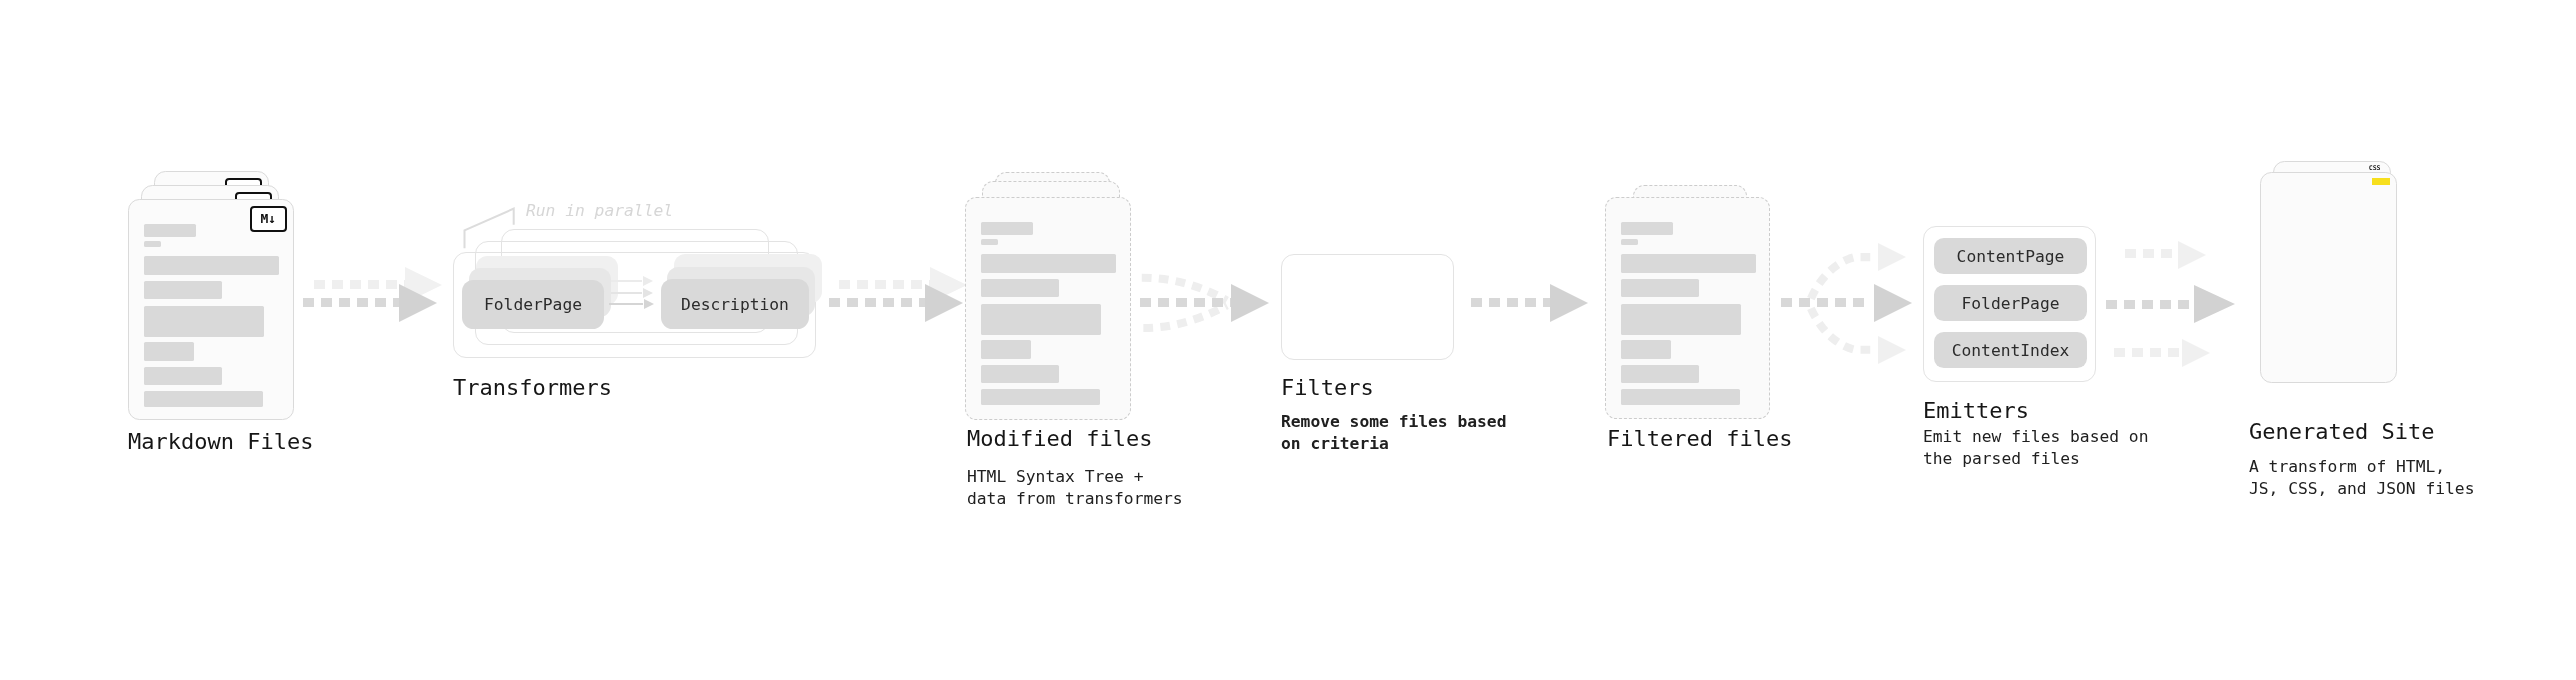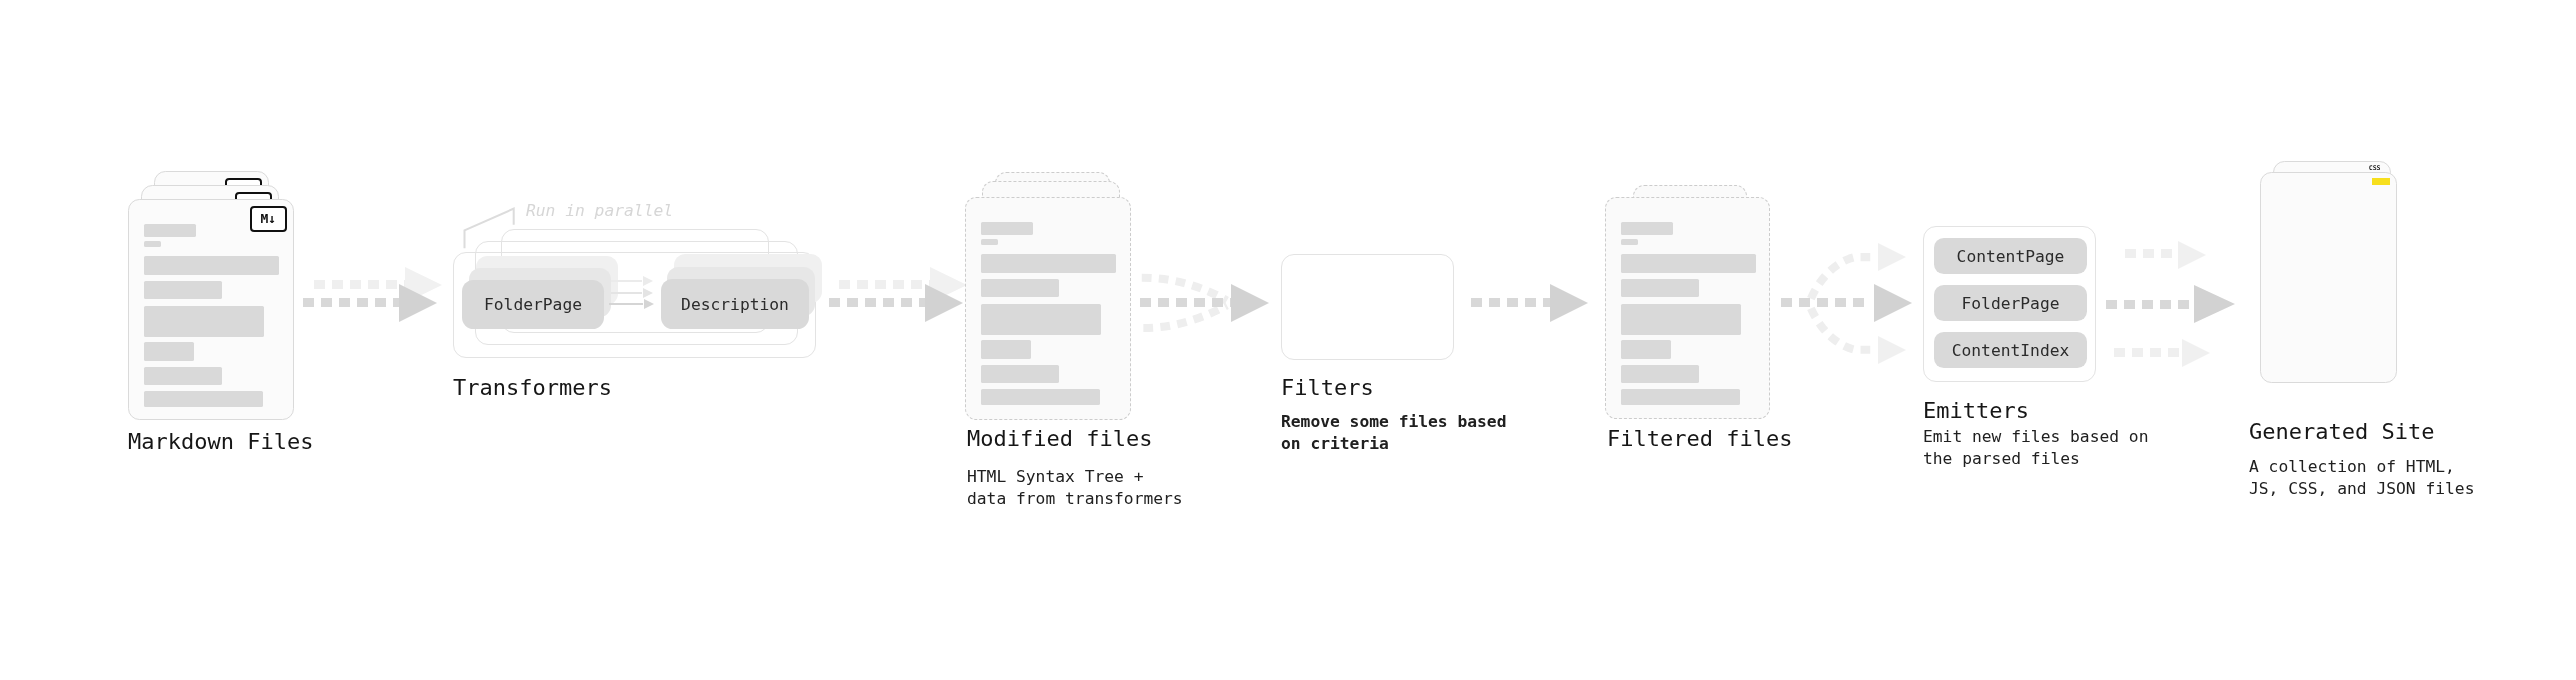--- a/index.html
+++ b/index.html
@@ -213,17 +213,17 @@
   <div class="doc" style="left:2273px;top:161px;width:118px;height:203px;">
     <div class="cssbadge">
       <div class="txt">CSS</div>
       <div class="bar"></div>
     </div>
   </div>
   <div class="doc" style="left:2260px;top:172px;width:137px;height:211px;">
     <div class="jsbadge"></div>
   </div>
   <div class="title" style="left:2249px;top:419px;">Generated Site</div>
-  <div class="body-txt ml" style="left:2249px;top:456px;">A collection of HTML,
+  <div class="body-txt ml" style="left:2249px;top:456px;">A transform of HTML,
 JS, CSS, and JSON files</div>
 
 </div>
 
 
 </body></html>

